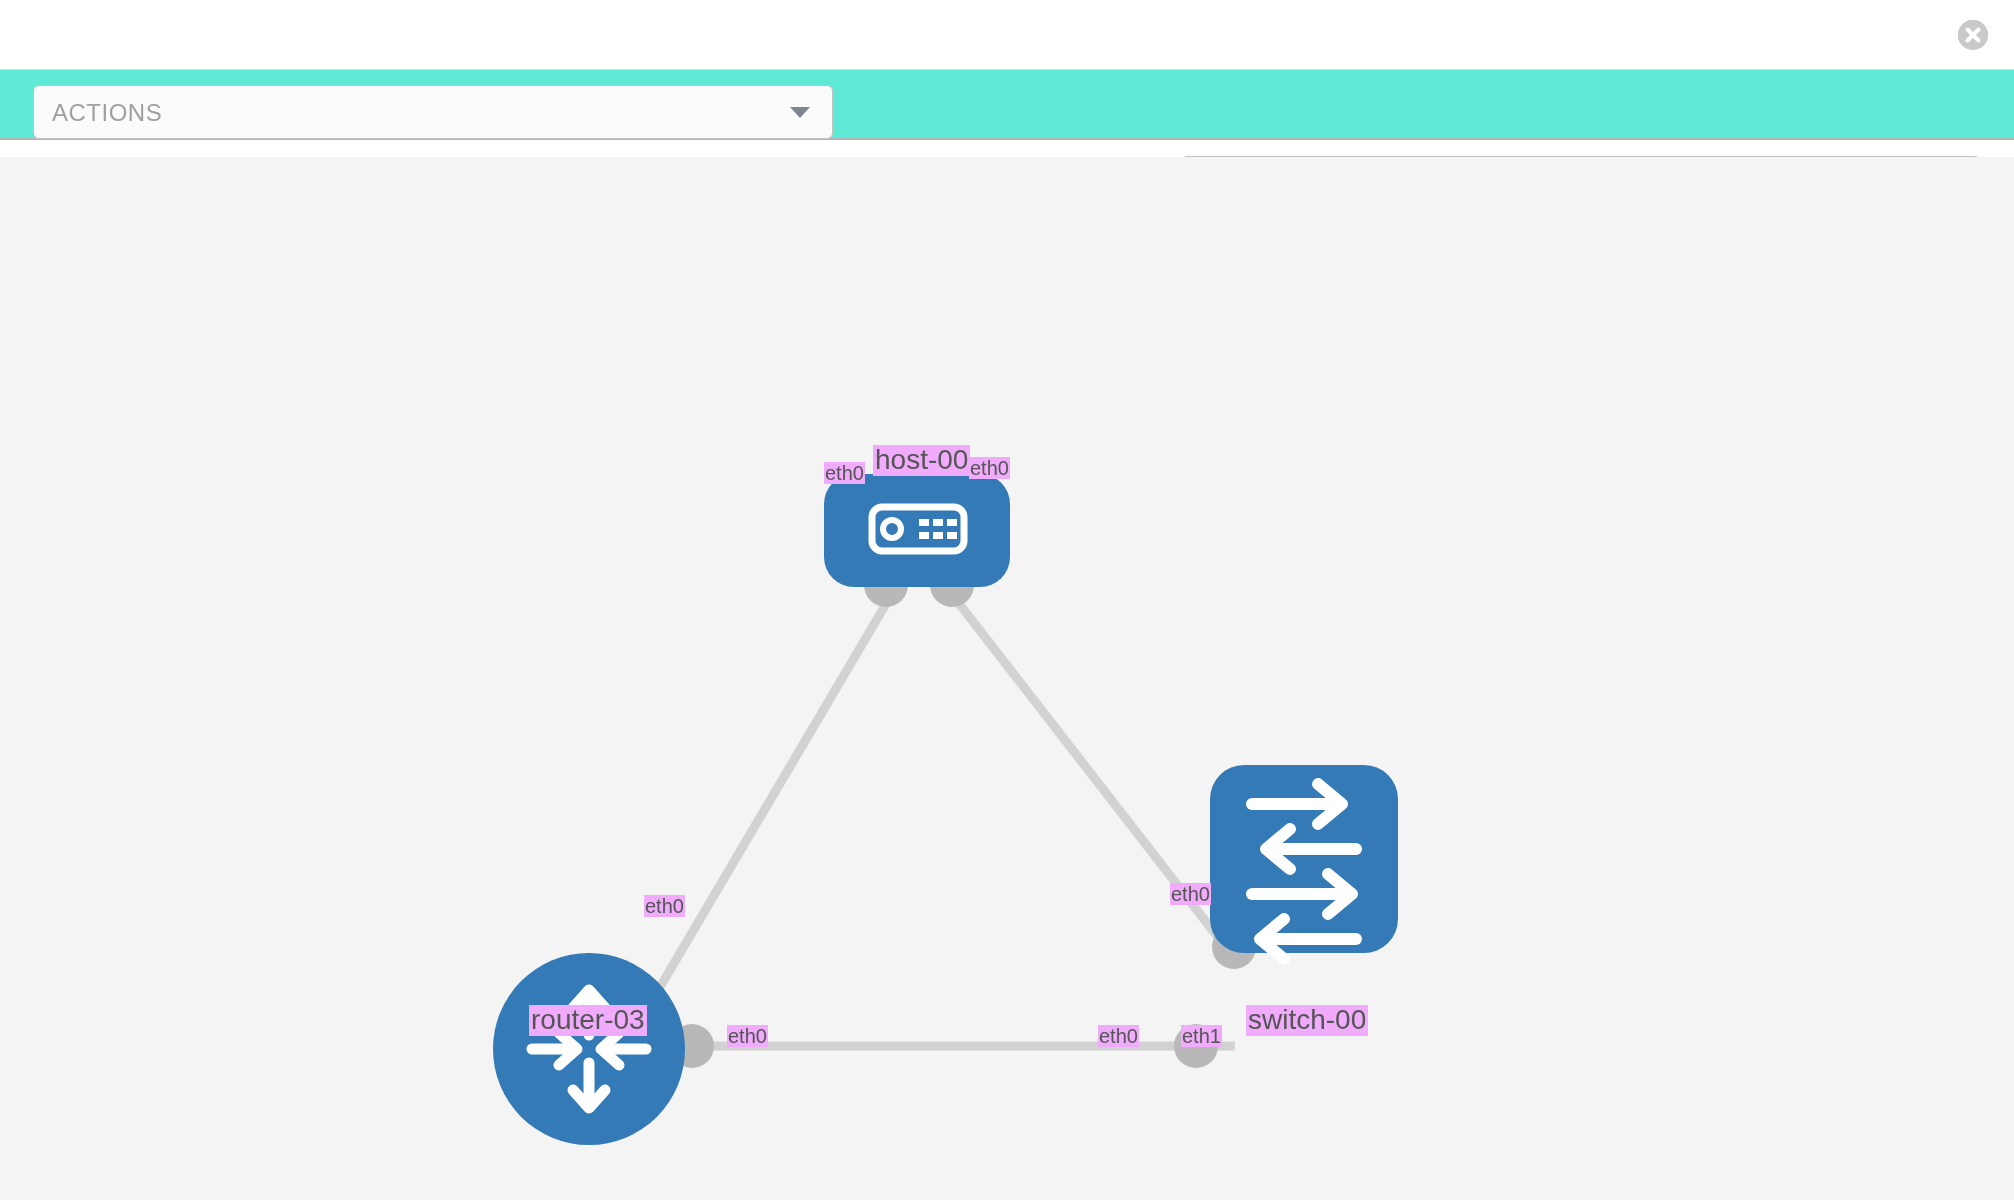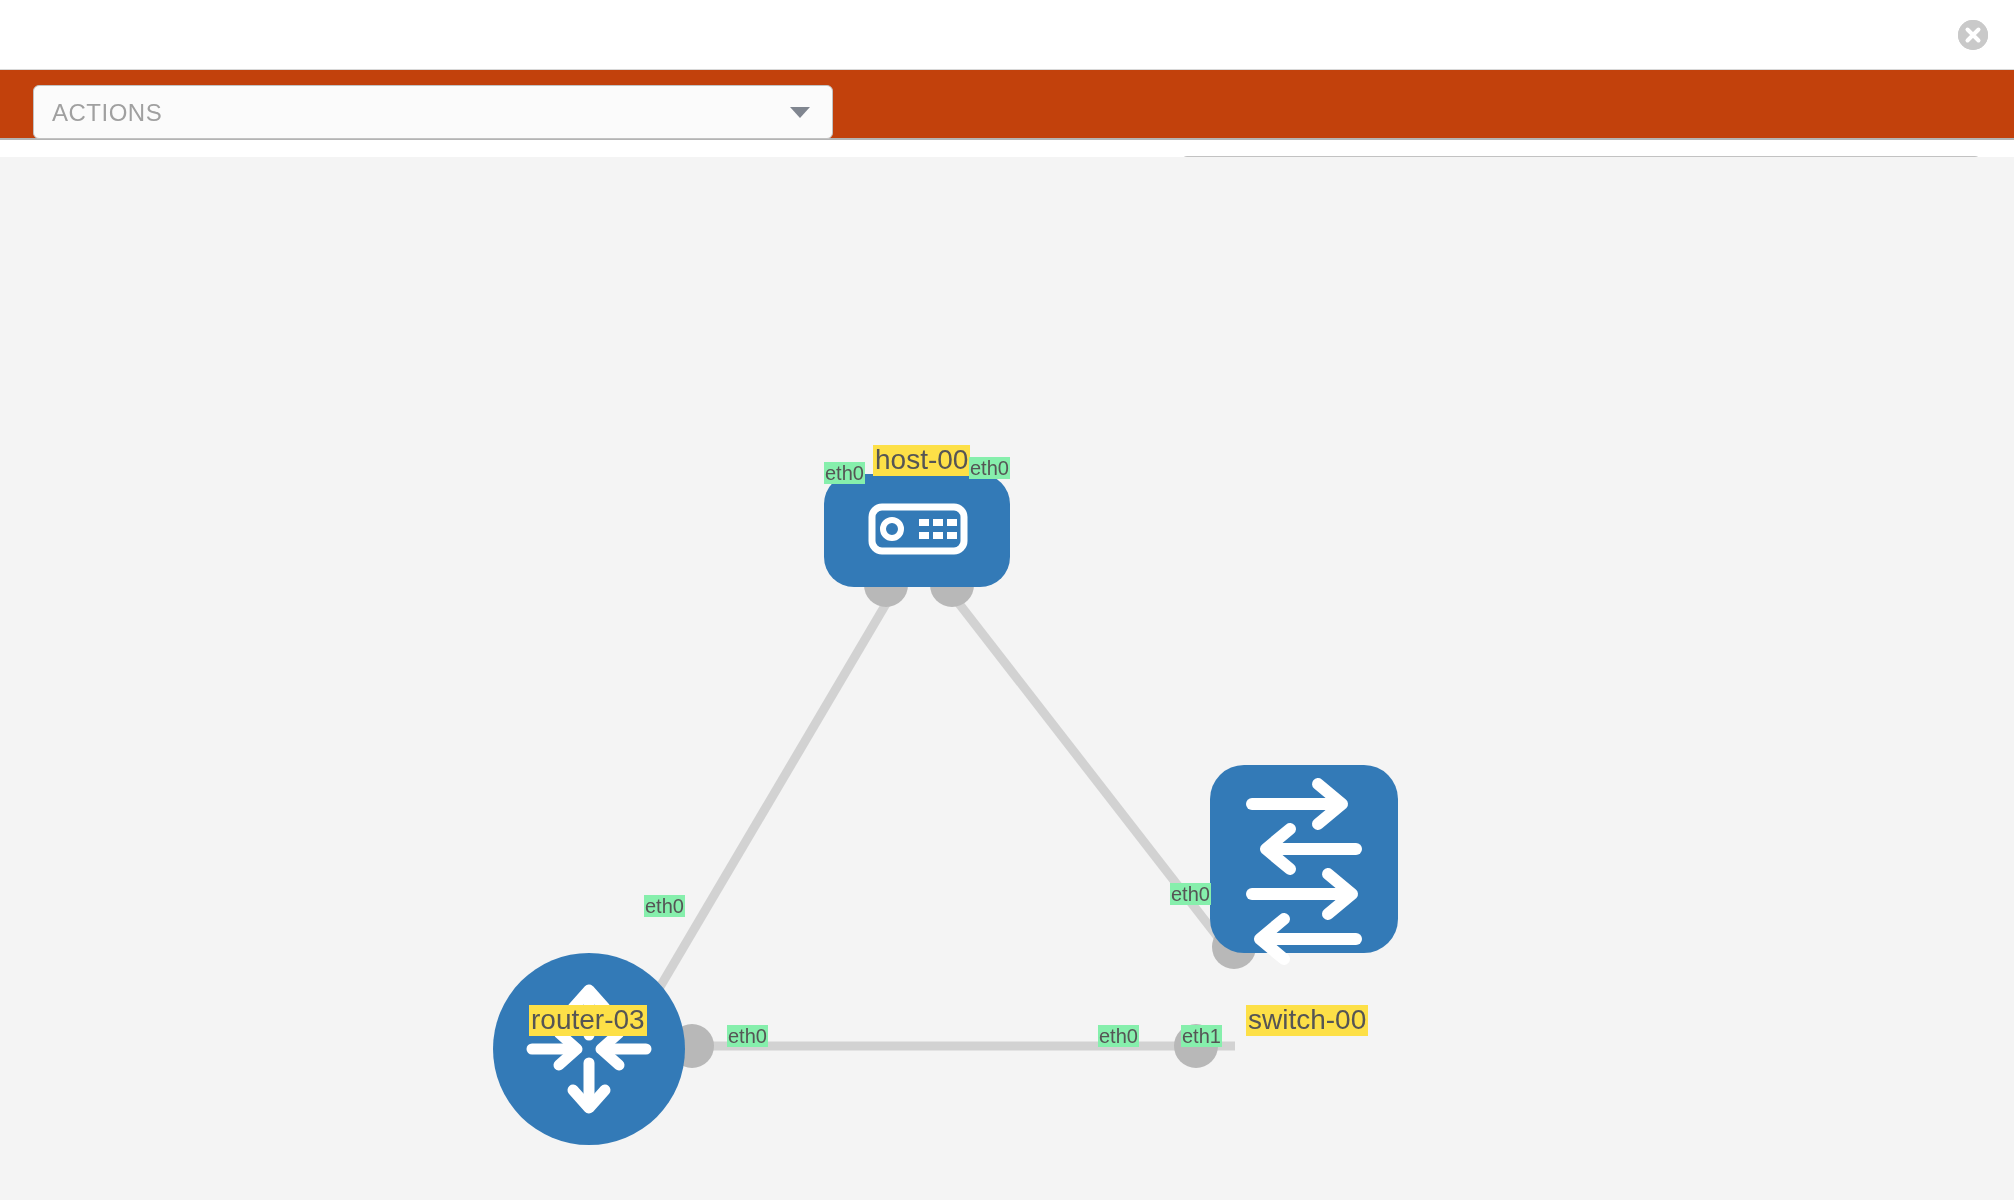--- a/index.html
+++ b/index.html
@@ -54,21 +54,21 @@
     cursor: pointer;
   }
   .close-btn svg { display: block; }
 
   
   .toolbar {
     position: absolute;
     left: 0; top: 70px;
     width: 2014px;
     height: 70px;
-    background: #c2410c;
+    background: #5eead4;
     border-bottom: 2px solid #b4b4b4;
     box-sizing: border-box;
   }
   .actions-select {
     position: absolute;
     left: 33px;
     top: 15px;
     width: 800px;
     height: 54px;
     background: #fbfbfb;
@@ -140,30 +140,30 @@
   .topology-svg {
     position: absolute;
     left: 0; top: 0;
   }
 
   
   .node-label {
     position: absolute;
     font-size: 28px;
     color: #555555;
-    background: #fde047;
+    background: #f0abfc;
     white-space: nowrap;
     line-height: 1.1;
     padding: 0 2px;
   }
   .iface-label {
     position: absolute;
     font-size: 20px;
     color: #555555;
-    background: #86efac;
+    background: #f0abfc;
     white-space: nowrap;
     line-height: 1.1;
     padding: 0 1px;
   }
 </style>
 </head>
 <body>
 
 <div class="app">
 

